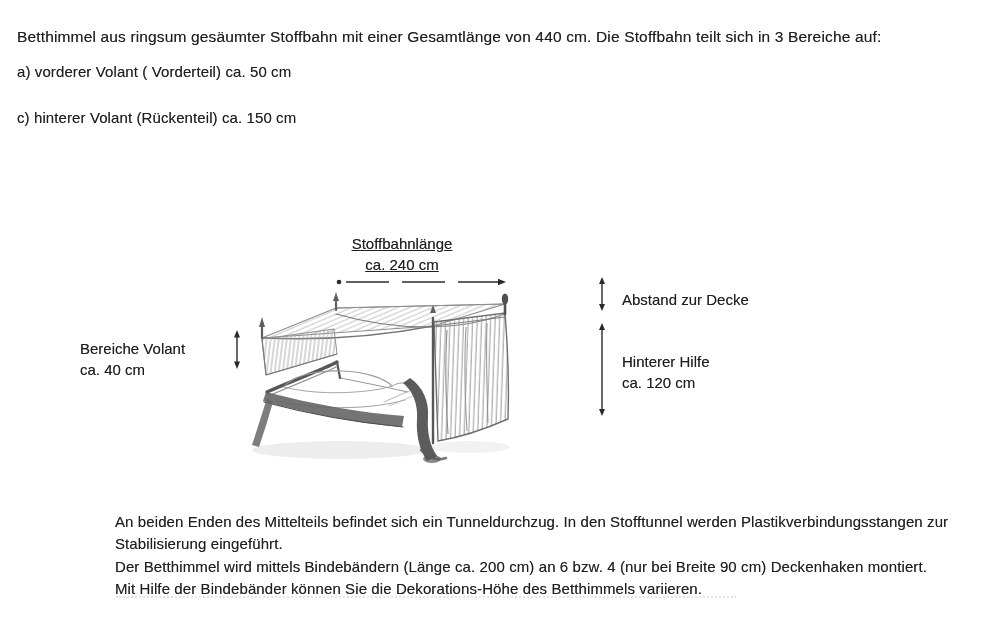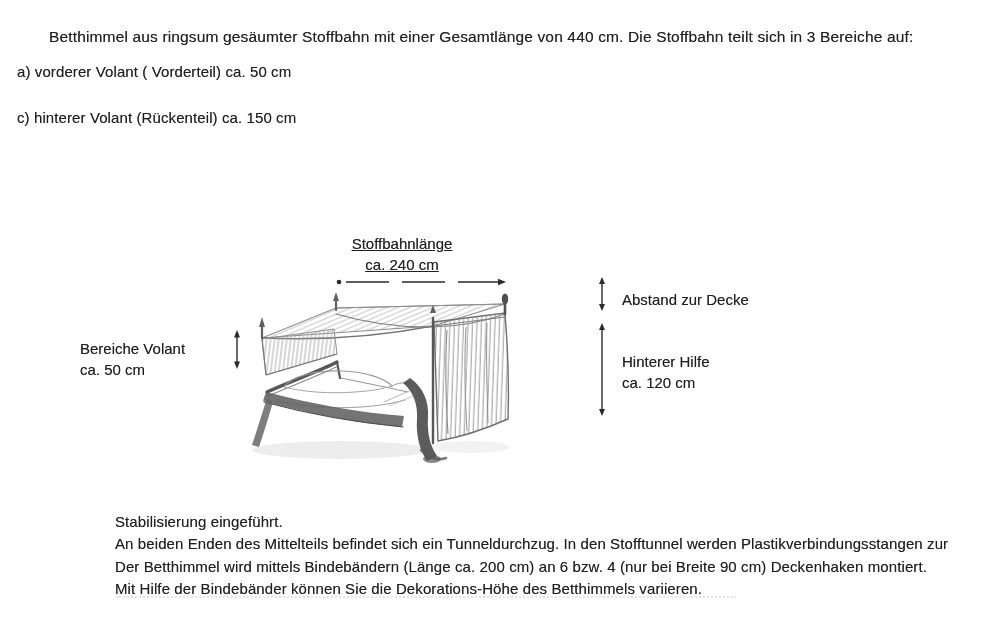--- a/index.html
+++ b/index.html
@@ -4,21 +4,21 @@
 <style>
   * { box-sizing: border-box; }
   html, body { margin: 0; padding: 0; background: #ffffff; }
   .page {
     position: relative; width: 1000px; height: 618px;
     background: #ffffff; overflow: hidden;
     font-family: "Liberation Sans", sans-serif; color: #1f1f1f;
     filter: blur(0.3px);
   }
   .txt { position: absolute; white-space: nowrap; text-shadow: 0 0 0.6px rgba(25,25,25,0.55); }
-  .intro { left: 17px; top: 28px; font-size: 15.5px; letter-spacing: 0.15px; margin-left: 32px; }
+  .intro { left: 17px; top: 28px; font-size: 15.5px; letter-spacing: 0.15px; }
   .li    { left: 17px; font-size: 15px; letter-spacing: 0.1px; text-align: right; }
   .lbl   { font-size: 15px; line-height: 21px; }
   .lbl.center { text-align: center; text-decoration: underline; }
   .footer { left: 115px; top: 511px; font-size: 15px; line-height: 22.3px; letter-spacing: 0.1px; }
   .sketch { position: absolute; left: 0; top: 0; }
   .artifact { position: absolute; left: 116px; top: 596px; width: 620px; height: 0;
               border-top: 2px dotted rgba(130,130,130,0.22); }
 </style>
 </head>
 <body>
@@ -116,31 +116,31 @@
       <polygon points="602,416 599,409 605,409" fill="#2a2a2a"></polygon>
     </g>
   </svg>
 
   <div class="txt lbl center" style="left:296px; top:233px; width:212px">
     <div>Stoffbahnlänge</div>
     <div>ca. 240 cm</div>
   </div>
   <div class="txt lbl" style="left:80px; top:338px">
     <div>Bereiche Volant</div>
-    <div>ca. 50 cm</div>
+    <div>ca. 40 cm</div>
   </div>
   <div class="txt lbl" style="left:622px; top:289px">
     <div>Abstand zur Decke</div>
   </div>
   <div class="txt lbl" style="left:622px; top:351px">
     <div>Hinterer Hilfe</div>
     <div>ca. 120 cm</div>
   </div>
 
   <div class="txt footer">
+    <div>An beiden Enden des Mittelteils befindet sich ein Tunneldurchzug. In den Stofftunnel werden  Plastikverbindungsstangen zur</div>
     <div>Stabilisierung eingeführt.</div>
-    <div>An beiden Enden des Mittelteils befindet sich ein Tunneldurchzug. In den Stofftunnel werden  Plastikverbindungsstangen zur</div>
     <div>Der Betthimmel wird mittels Bindebändern (Länge ca. 200 cm) an 6 bzw. 4 (nur bei Breite 90 cm) Deckenhaken montiert.</div>
     <div>Mit Hilfe der Bindebänder können Sie die Dekorations-Höhe des Betthimmels variieren.</div>
   </div>
 
   <div class="artifact"></div>
 </div>
 
 </body></html>

